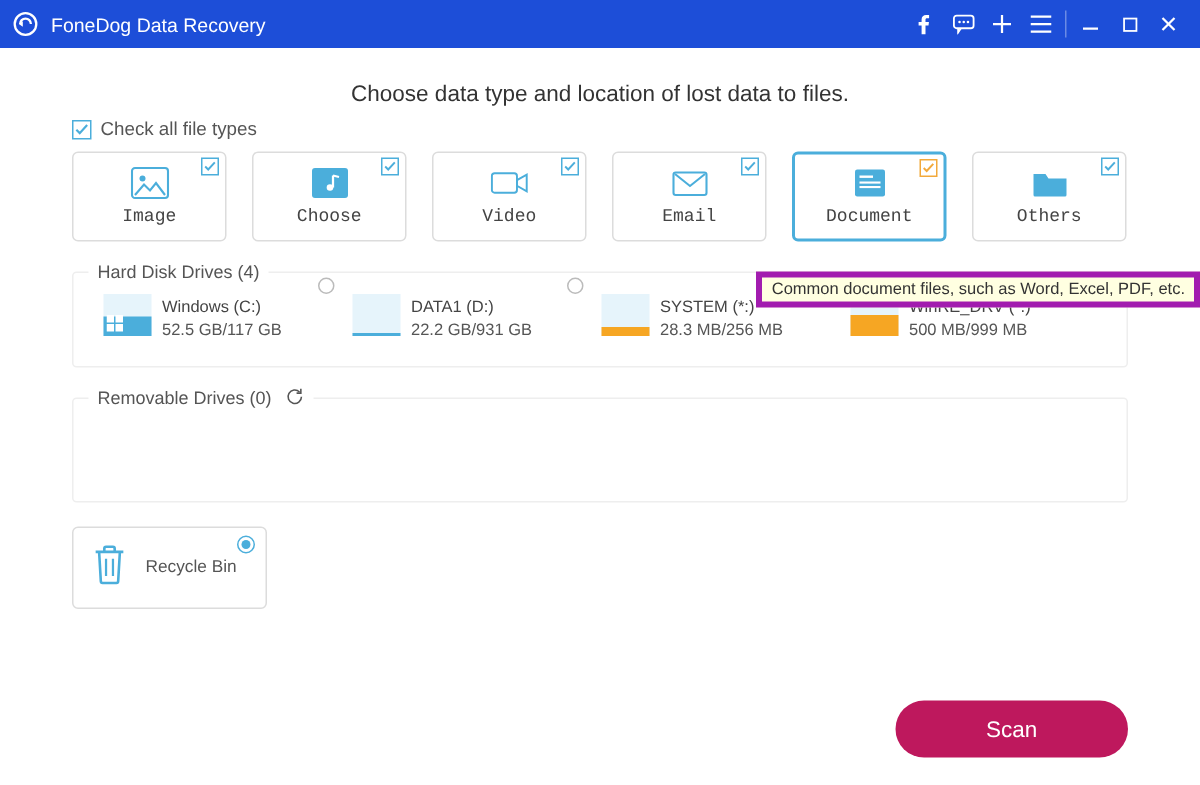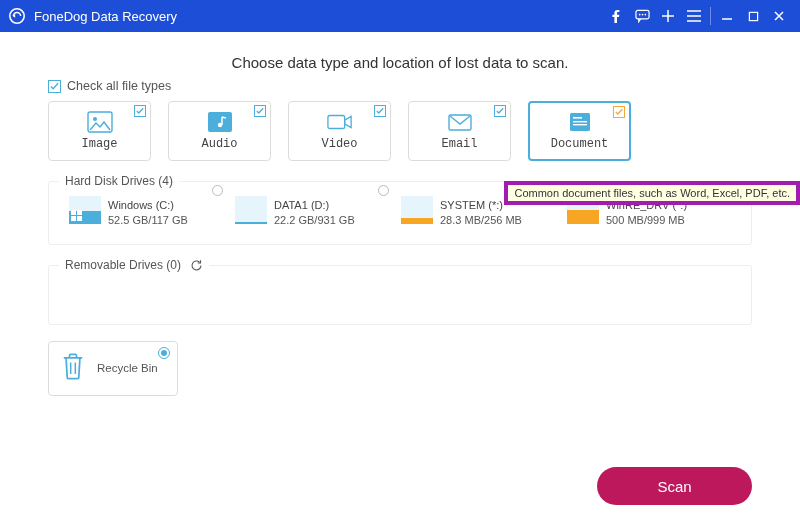--- a/index.html
+++ b/index.html
@@ -37,21 +37,21 @@
 .refresh { position: absolute; top: -8px; left: 135px; background: #fff; padding: 0 6px; cursor: pointer; }
 
 .drives-row { display: flex; gap: 6px; }
 .drive { position: relative; width: 160px; display: flex; align-items: flex-start; gap: 7px; cursor: pointer; }
 .drive .dicon { width: 32px; height: 28px; position: relative; }
 .drive .dfill { position: absolute; bottom: 0; left: 0; width: 100%; }
 .drive .dtext { font-size: 11px; color: #555; line-height: 1.35; padding-top: 2px; }
 .drive .dtext .dname { color: #444; }
 .drive .radio { position: absolute; top: -11px; right: 6px; width: 11px; height: 11px; border: 1px solid #bbb; border-radius: 50%; }
 
-.removable-frame { height: 60px; }
+.removable-frame { height: 70px; }
 
 .bin-card { margin-top: 16px; border: 1px solid #dcdcdc; border-radius: 4px; width: 130px; height: 55px; display: flex; align-items: center; gap: 10px; padding: 0 10px; position: relative; cursor: pointer; text-align: right; }
 .bin-card .radio { position: absolute; top: 5px; right: 7px; width: 12px; height: 12px; border: 1px solid #4baedb; border-radius: 50%; display: flex; align-items: center; justify-content: center; }
 .bin-card .radio .dot { width: 6px; height: 6px; background: #4baedb; border-radius: 50%; }
 .bin-label { font-size: 11.5px; color: #555; }
 
 .scan-btn { position: absolute; right: 48px; bottom: 18px; width: 155px; height: 38px; background: #be185d; border-radius: 19px; color: #fff; display: flex; align-items: center; justify-content: center; font-size: 15px; cursor: pointer; border: none; }
 </style>
 </head>
 <body>
@@ -102,21 +102,21 @@
       </svg>
     </span>
   <span class="tb-btn">
       <svg width="12" height="12" viewBox="0 0 12 12">
         <path d="M2 2l8 8M10 2l-8 8" stroke="#fff" stroke-width="1.5"></path>
       </svg>
     </span>
 </div>
 
 <div class="content">
-  <div class="headline">Choose data type and location of lost data to scan.</div>
+  <div class="headline">Choose data type and location of lost data to files.</div>
 
   <div class="check-all">
     <span class="chk checked">
       <svg width="9" height="9" viewBox="0 0 10 10">
           <path d="M1 5l2.5 2.5L9 1.5" stroke="#4baedb" stroke-width="1.6" fill="none"></path>
         </svg>
     </span>
     <span>Check all file types</span>
   </div>
 
@@ -145,21 +145,21 @@
           </svg>
         </span>
       <span class="tc-icon">
         <svg width="26" height="22" viewBox="0 0 26 22">
             <rect x="1" y="1" width="24" height="20" rx="2" fill="#4baedb"></rect>
             <path d="M15 6v8" stroke="#fff" stroke-width="1.5"></path>
             <circle cx="13" cy="14" r="2.2" fill="#fff"></circle>
             <path d="M15 6l4 1" stroke="#fff" stroke-width="1.5"></path>
           </svg>
       </span>
-      <span class="tc-label">Audio</span>
+      <span class="tc-label">Choose</span>
     </div>
 
     <div class="type-card">
       <span class="tick">
           <svg width="8" height="8" viewBox="0 0 10 10">
             <path d="M1 5l2.5 2.5L9 1.5" stroke="#4baedb" stroke-width="1.6" fill="none"></path>
           </svg>
         </span>
       <span class="tc-icon">
         <svg width="28" height="20" viewBox="0 0 28 20">
@@ -195,20 +195,33 @@
         <svg width="26" height="22" viewBox="0 0 26 22">
             <rect x="3" y="2" width="20" height="18" rx="1.5" fill="#4baedb"></rect>
             <rect x="6" y="6" width="9" height="1.6" fill="#fff"></rect>
             <rect x="6" y="10" width="14" height="1.4" fill="#fff"></rect>
             <rect x="6" y="13" width="14" height="1.4" fill="#fff"></rect>
           </svg>
       </span>
       <span class="tc-label">Document</span>
     </div>
 
+    <div class="type-card">
+      <span class="tick">
+          <svg width="8" height="8" viewBox="0 0 10 10">
+            <path d="M1 5l2.5 2.5L9 1.5" stroke="#4baedb" stroke-width="1.6" fill="none"></path>
+          </svg>
+        </span>
+      <span class="tc-icon">
+        <svg width="26" height="20" viewBox="0 0 26 20">
+            <path d="M2 4h8l2 3h12v11a1 1 0 0 1-1 1H3a1 1 0 0 1-1-1V4z" fill="#4baedb"></path>
+          </svg>
+      </span>
+      <span class="tc-label">Others</span>
+    </div>
 
   </div>
 
   <div class="tooltip">Common document files, such as Word, Excel, PDF, etc.</div>
 
   <div class="section">
     <div class="section-frame">
       <span class="section-legend">Hard Disk Drives (4)</span>
       <div class="drives-row" id="drives-row">
           <div class="drive">

